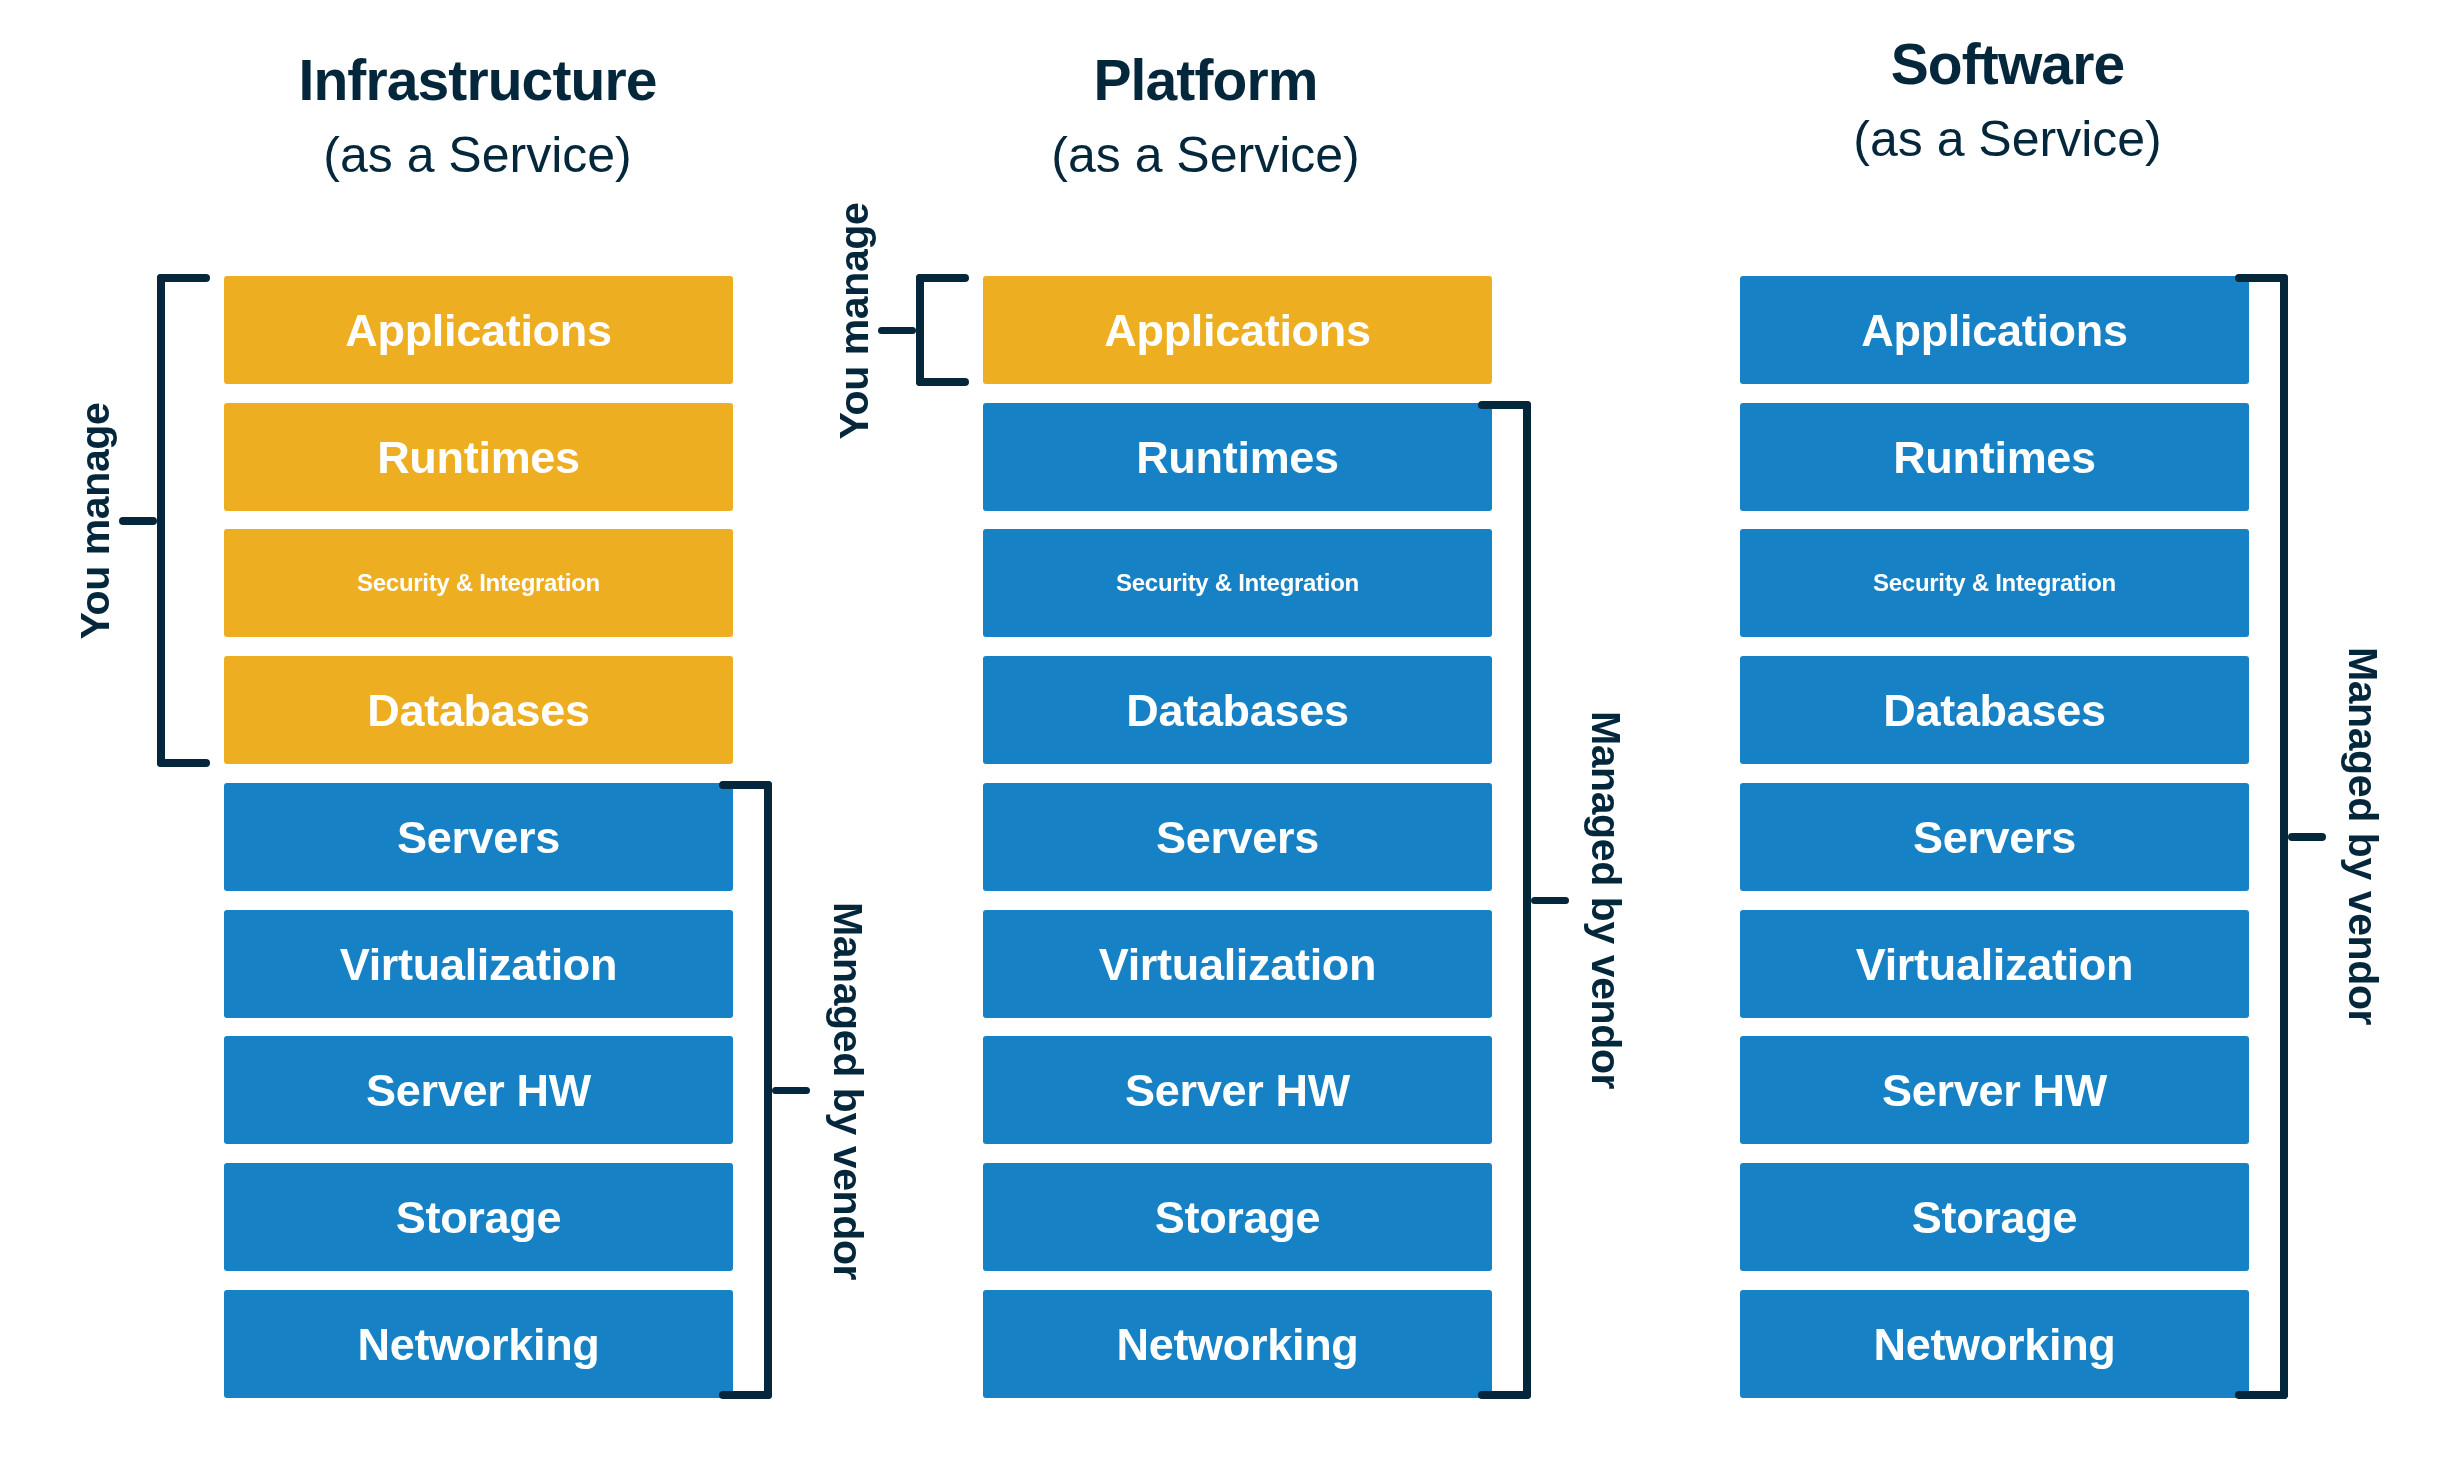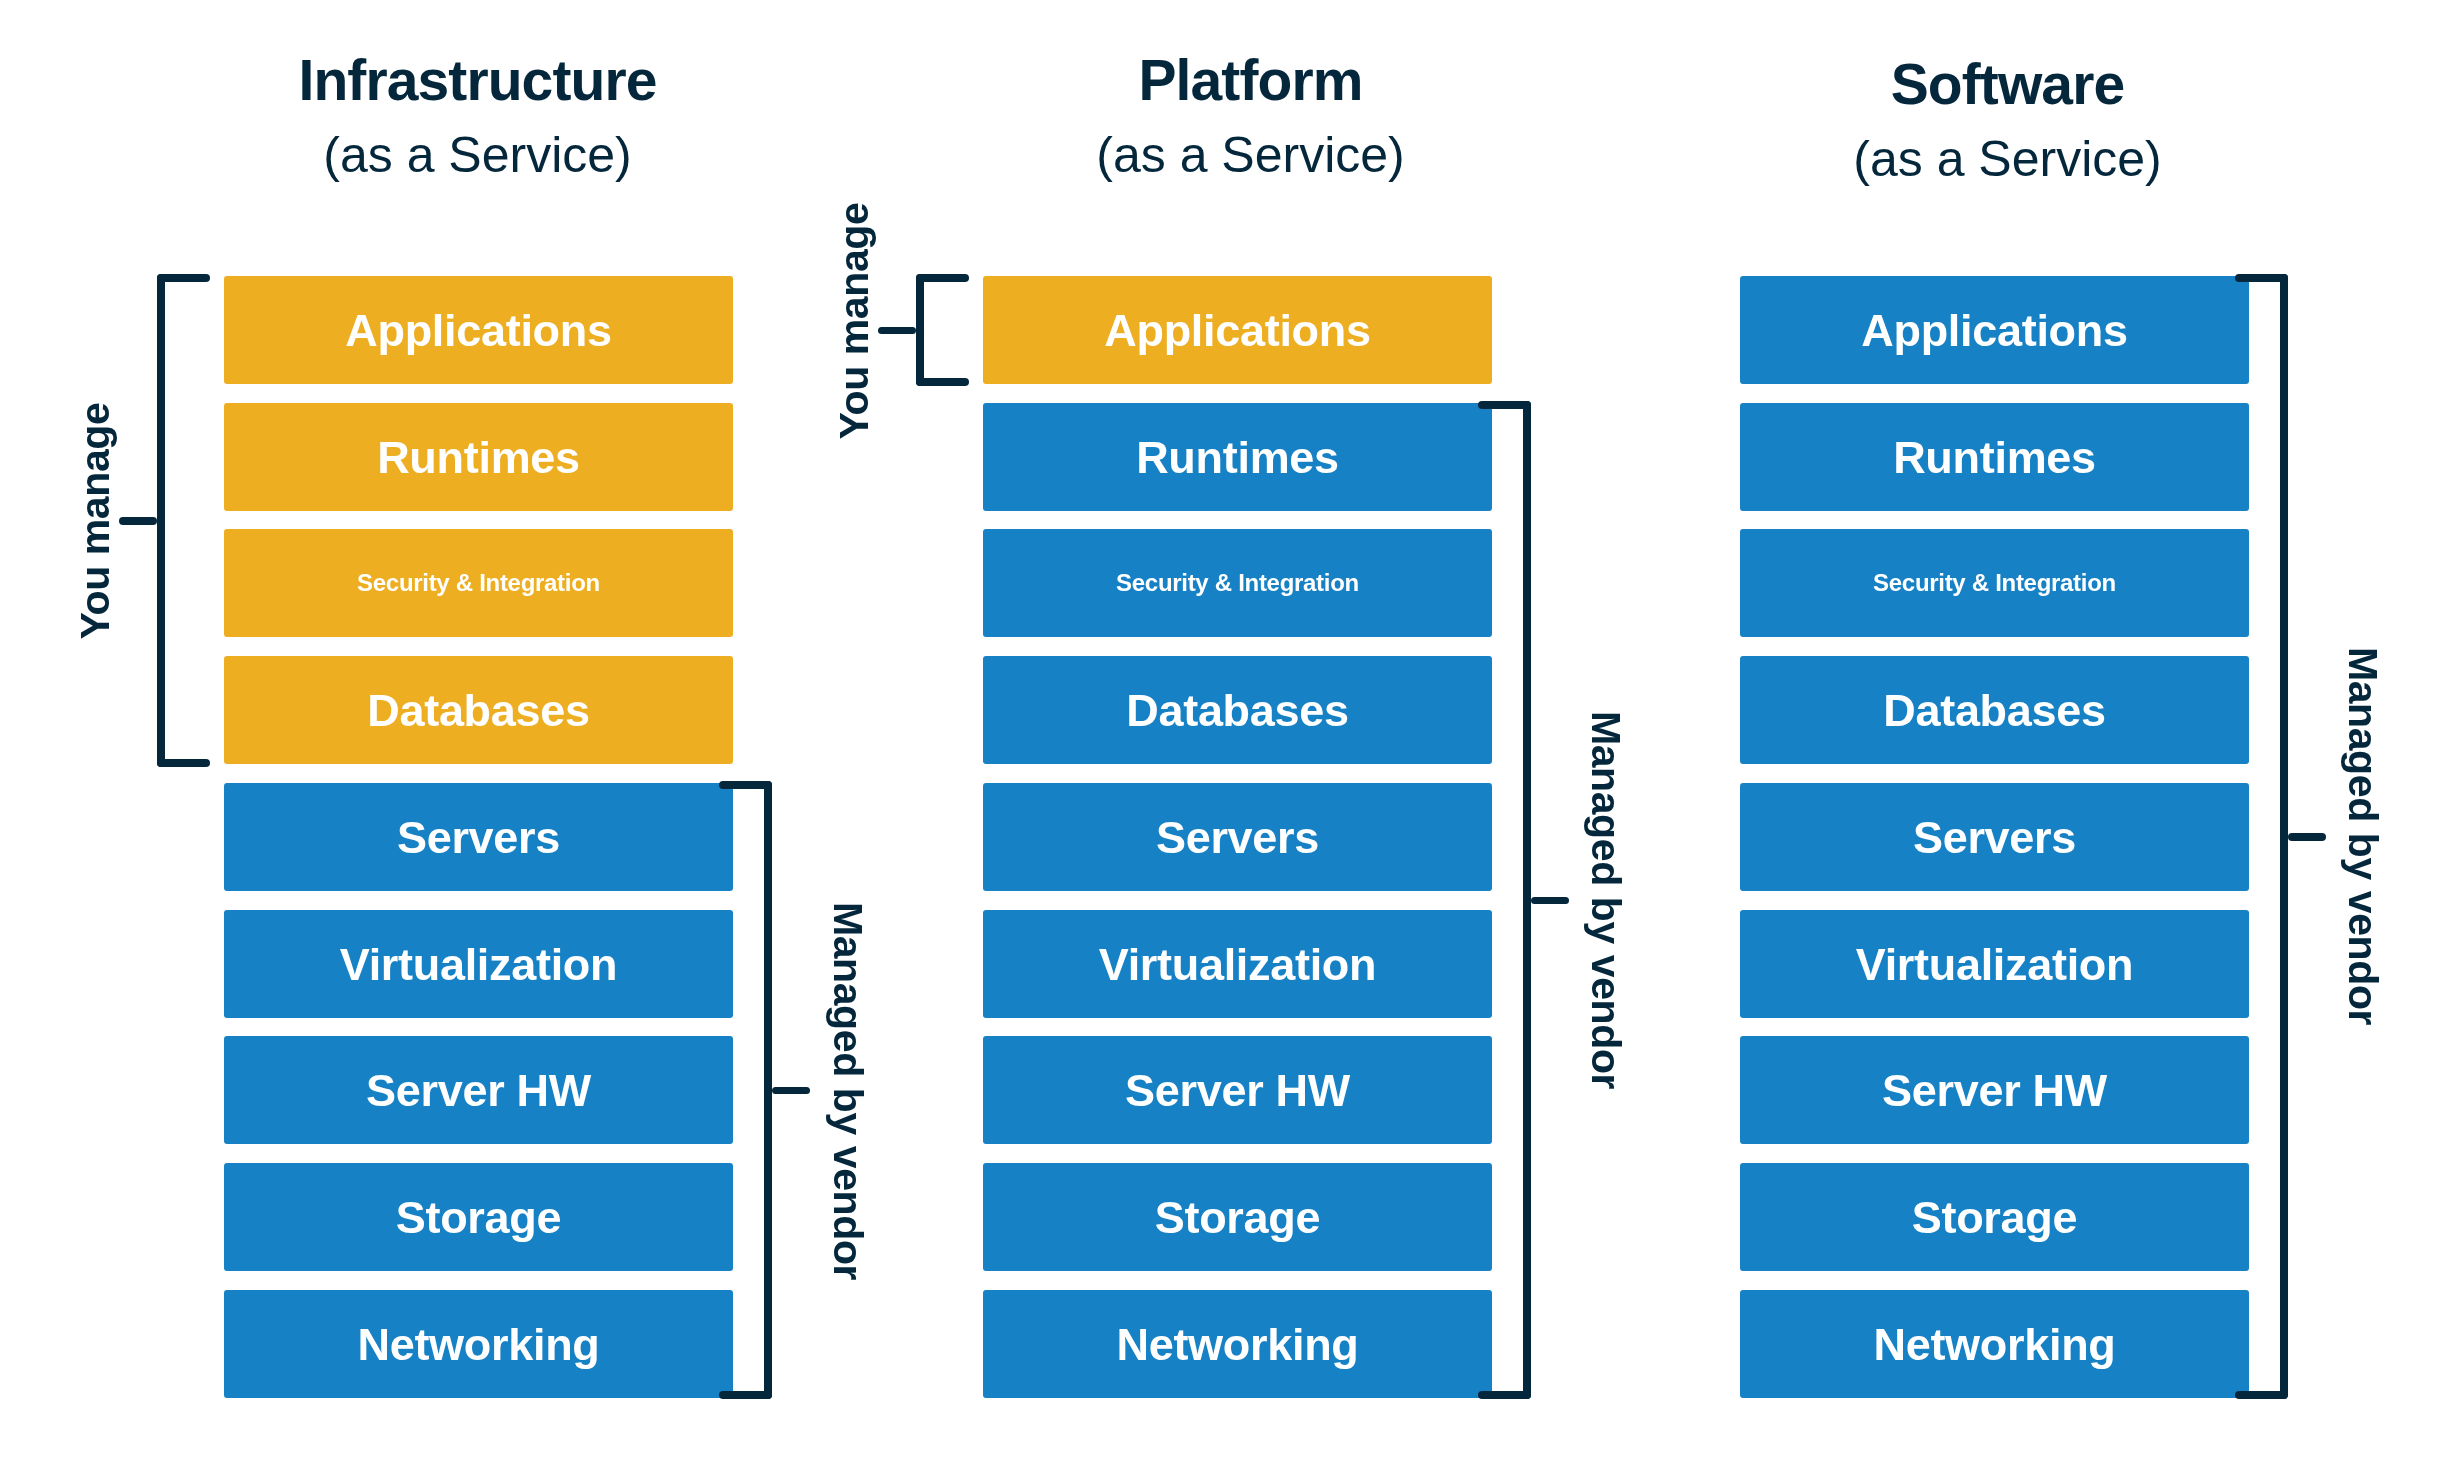--- a/index.html
+++ b/index.html
@@ -140,21 +140,21 @@
   <div class="vlabel up" style="left:95px; top:521px;">You manage</div>
 
   <div class="bracket face-left" style="left:764px; top:781px; width:7.8px; height:618px;">
     <div class="spine"></div>
     <div class="arm top" style="width:53px;"></div>
     <div class="arm bottom" style="width:53px;"></div>
     <div class="tick" style="top:50%; margin-top:-3.4px; width:38px;"></div>
   </div>
   <div class="vlabel down" style="left:847px; top:1091px;">Managed by vendor</div>
 
-  <div class="col-header" style="left:983px; top:52px; width:535px;">
+  <div class="col-header" style="left:938px; top:52px; width:535px;">
     <div class="col-title">Platform</div>
     <div class="col-sub">(as a Service)</div>
   </div>
 
   <div>
     <div class="layer big   c-yellow" style="left:983px; top:276px;  width:509px; height:108px;">Applications</div>
     <div class="layer big   c-blue" style="left:983px; top:403px;  width:509px; height:108px;">Runtimes</div>
     <div class="layer small c-blue" style="left:983px; top:529px;  width:509px; height:108px;">Security &amp; Integration</div>
     <div class="layer big   c-blue" style="left:983px; top:656px;  width:509px; height:108px;">Databases</div>
     <div class="layer big   c-blue" style="left:983px; top:783px;  width:509px; height:108px;">Servers</div>
@@ -173,21 +173,21 @@
   <div class="vlabel up" style="left:854px; top:321px;">You manage</div>
 
   <div class="bracket face-left" style="left:1523px; top:401px; width:7.8px; height:998px;">
     <div class="spine"></div>
     <div class="arm top" style="width:53px;"></div>
     <div class="arm bottom" style="width:53px;"></div>
     <div class="tick" style="top:50%; margin-top:-3.4px; width:38px;"></div>
   </div>
   <div class="vlabel down" style="left:1605px; top:900px;">Managed by vendor</div>
 
-  <div class="col-header" style="left:1740px; top:56px; width:535px;">
+  <div class="col-header" style="left:1740px; top:36px; width:535px;">
     <div class="col-title">Software</div>
     <div class="col-sub">(as a Service)</div>
   </div>
 
   <div>
     <div class="layer big   c-blue" style="left:1740px; top:276px;  width:509px; height:108px;">Applications</div>
     <div class="layer big   c-blue" style="left:1740px; top:403px;  width:509px; height:108px;">Runtimes</div>
     <div class="layer small c-blue" style="left:1740px; top:529px;  width:509px; height:108px;">Security &amp; Integration</div>
     <div class="layer big   c-blue" style="left:1740px; top:656px;  width:509px; height:108px;">Databases</div>
     <div class="layer big   c-blue" style="left:1740px; top:783px;  width:509px; height:108px;">Servers</div>

